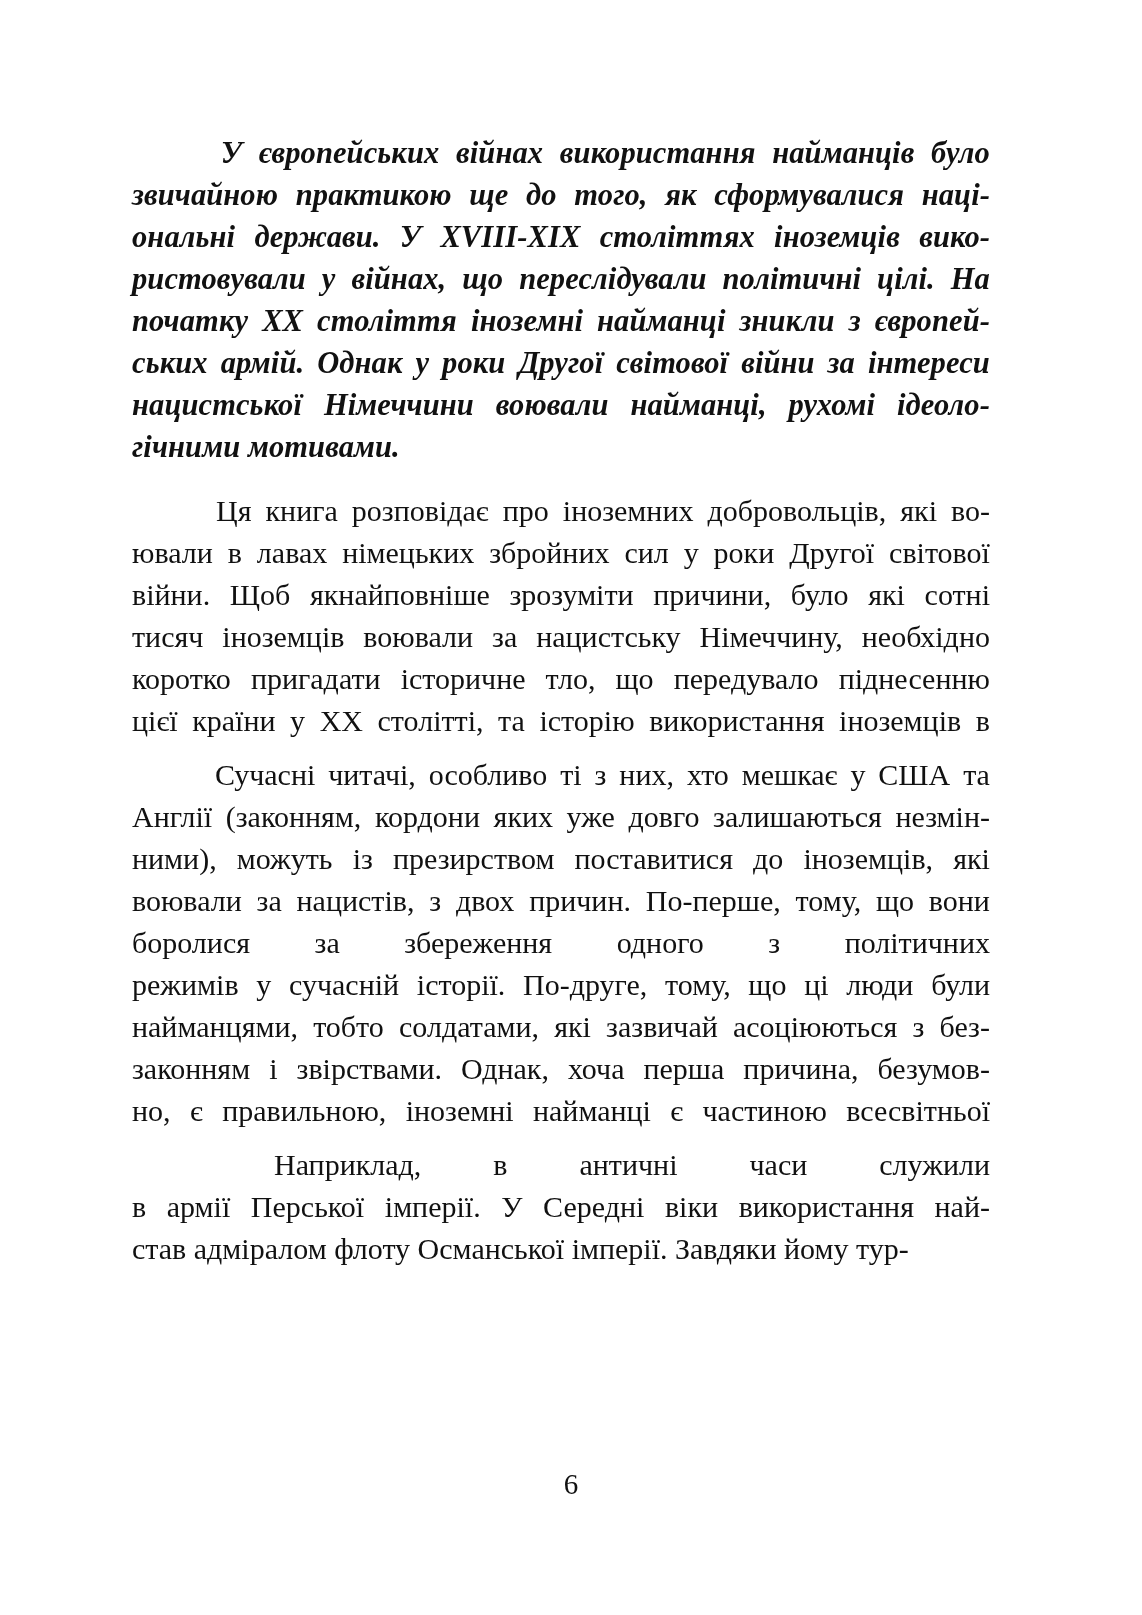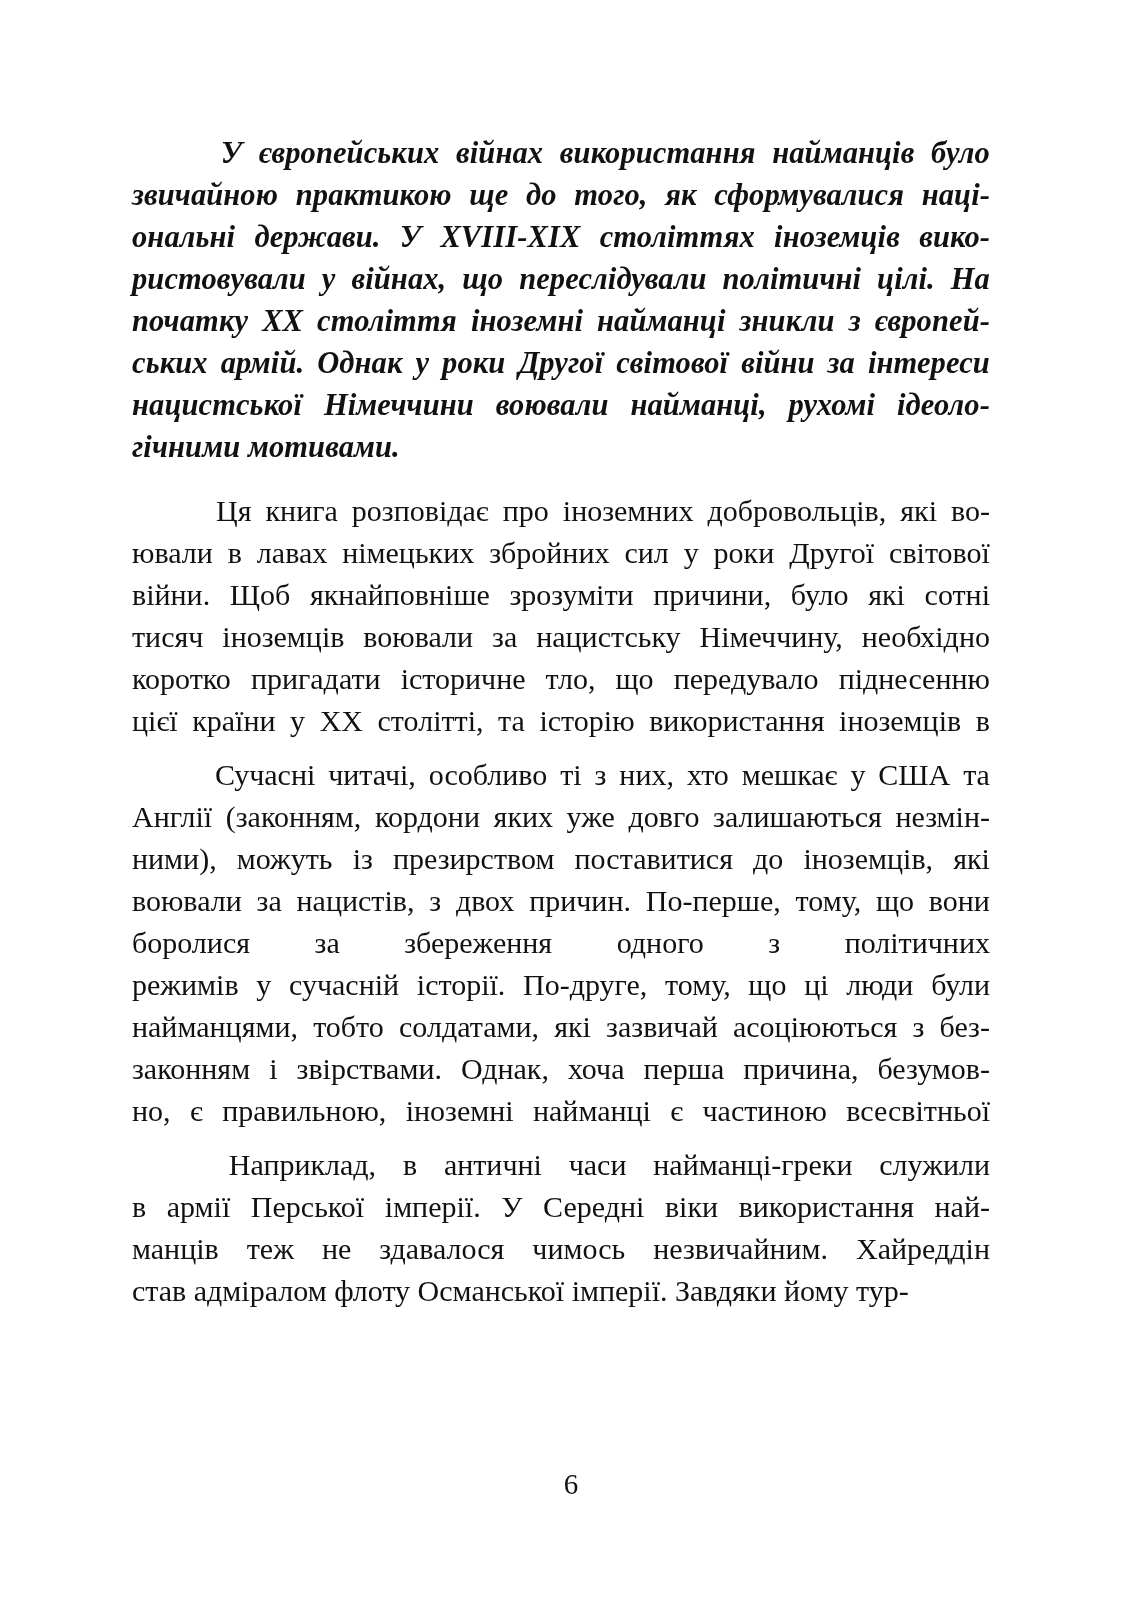--- a/index.html
+++ b/index.html
@@ -330,43 +330,33 @@
         </span>
       </p>
 
     <p class="para-body" id="para-body-3">
         <span class="ln justified first">
           <span class="indent"></span>
           <span>Наприклад,</span>
           <span>в</span>
           <span>античні</span>
           <span>часи</span>
-          <span>найманці-греки</span>
           <span>служили</span>
         </span>
         <span class="ln justified">
           <span>в</span>
           <span>армії</span>
           <span>Перської</span>
           <span>імперії.</span>
           <span>У</span>
           <span>Середні</span>
           <span>віки</span>
           <span>використання</span>
           <span>най-</span>
         </span>
-        <span class="ln justified">
-          <span>манців</span>
-          <span>теж</span>
-          <span>не</span>
-          <span>здавалося</span>
-          <span>чимось</span>
-          <span>незвичайним.</span>
-          <span>Хайреддін</span>
-        </span>
         <span class="ln last">став адміралом флоту Османської імперії. Завдяки йому тур-</span>
       </p>
 
   </div>
 
   <div class="page-number">6</div>
 
 </div>
 
 </body></html>

